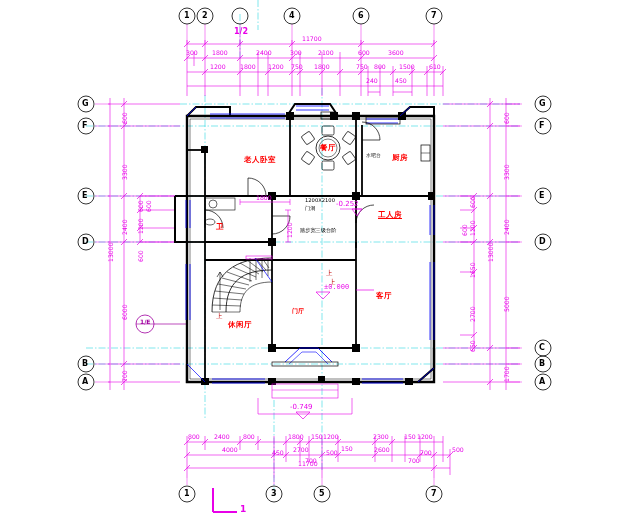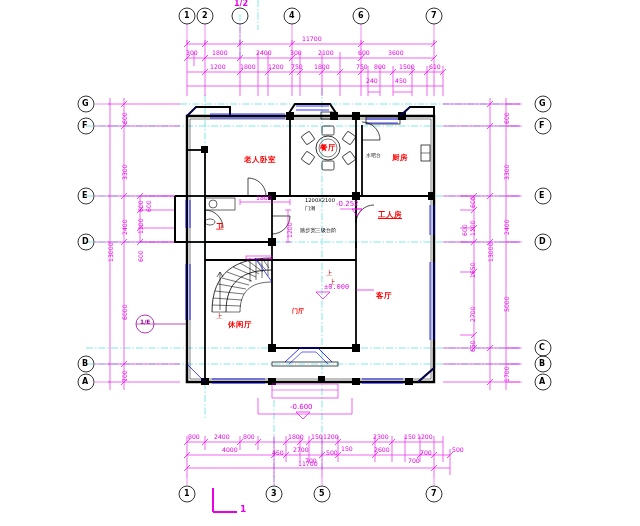--- a/index.html
+++ b/index.html
@@ -521,21 +521,21 @@
   <div class="lbl dimv" style="left:462px;top:236px;">600</div>
   <div class="lbl dimv" style="left:470px;top:278px;">1650</div>
   <div class="lbl dimv" style="left:470px;top:322px;">2700</div>
   <div class="lbl dimv" style="left:470px;top:352px;">650</div>
 
   <div class="lbl dim" style="left:256px;top:195px;">1800</div>
   <div class="lbl dimv" style="left:287px;top:238px;">1200</div>
 
   <div class="lbl axtxt" style="left:184px;top:12px;">1</div>
   <div class="lbl axtxt" style="left:202px;top:12px;">2</div>
-  <div class="lbl axtxtm" style="left:234px;top:0;">1/2</div>
+  <div class="lbl axtxtm" style="left:234px;top:28px;">1/2</div>
   <div class="lbl axtxt" style="left:289px;top:12px;">4</div>
   <div class="lbl axtxt" style="left:358px;top:12px;">6</div>
   <div class="lbl axtxt" style="left:431px;top:12px;">7</div>
 
   <div class="lbl axtxt" style="left:184px;top:490px;">1</div>
   <div class="lbl axtxt" style="left:271px;top:490px;">3</div>
   <div class="lbl axtxt" style="left:319px;top:490px;">5</div>
   <div class="lbl axtxt" style="left:431px;top:490px;">7</div>
 
   <div class="lbl axtxt" style="left:82px;top:100px;">G</div>
@@ -562,20 +562,20 @@
   <div class="lbl room" style="left:376px;top:292px;">客厅</div>
   <div class="lbl room" style="left:228px;top:321px;">休闲厅</div>
   <div class="lbl roomsm" style="left:292px;top:308px;">门厅</div>
   <div class="lbl room" style="left:216px;top:223px;">卫</div>
   <div class="lbl" style="left:366px;top:153px;font-size:5px;color:#000;">水吧台</div>
 
   <div class="lbl note" style="left:305px;top:198px;">1200X2100</div>
   <div class="lbl note" style="left:305px;top:206px;">门洞</div>
   <div class="lbl elev" style="left:336px;top:201px;">-0.252</div>
   <div class="lbl elev" style="left:324px;top:284px;font-family:Liberation Mono, monospace;">±0.000</div>
-  <div class="lbl elev" style="left:290px;top:404px;">-0.600</div>
+  <div class="lbl elev" style="left:290px;top:404px;">-0.749</div>
   <div class="lbl note" style="left:300px;top:228px;">踏步宽三级台阶</div>
   <div class="lbl arrowup" style="left:216px;top:313px;">上</div>
   <div class="lbl arrowup" style="left:326px;top:270px;">上</div>
   <div class="lbl arrowup" style="left:329px;top:279px;">上</div>
 
   <div class="lbl secnum" style="left:240px;top:505px;">1</div>
 </div>
 
 </body></html>

